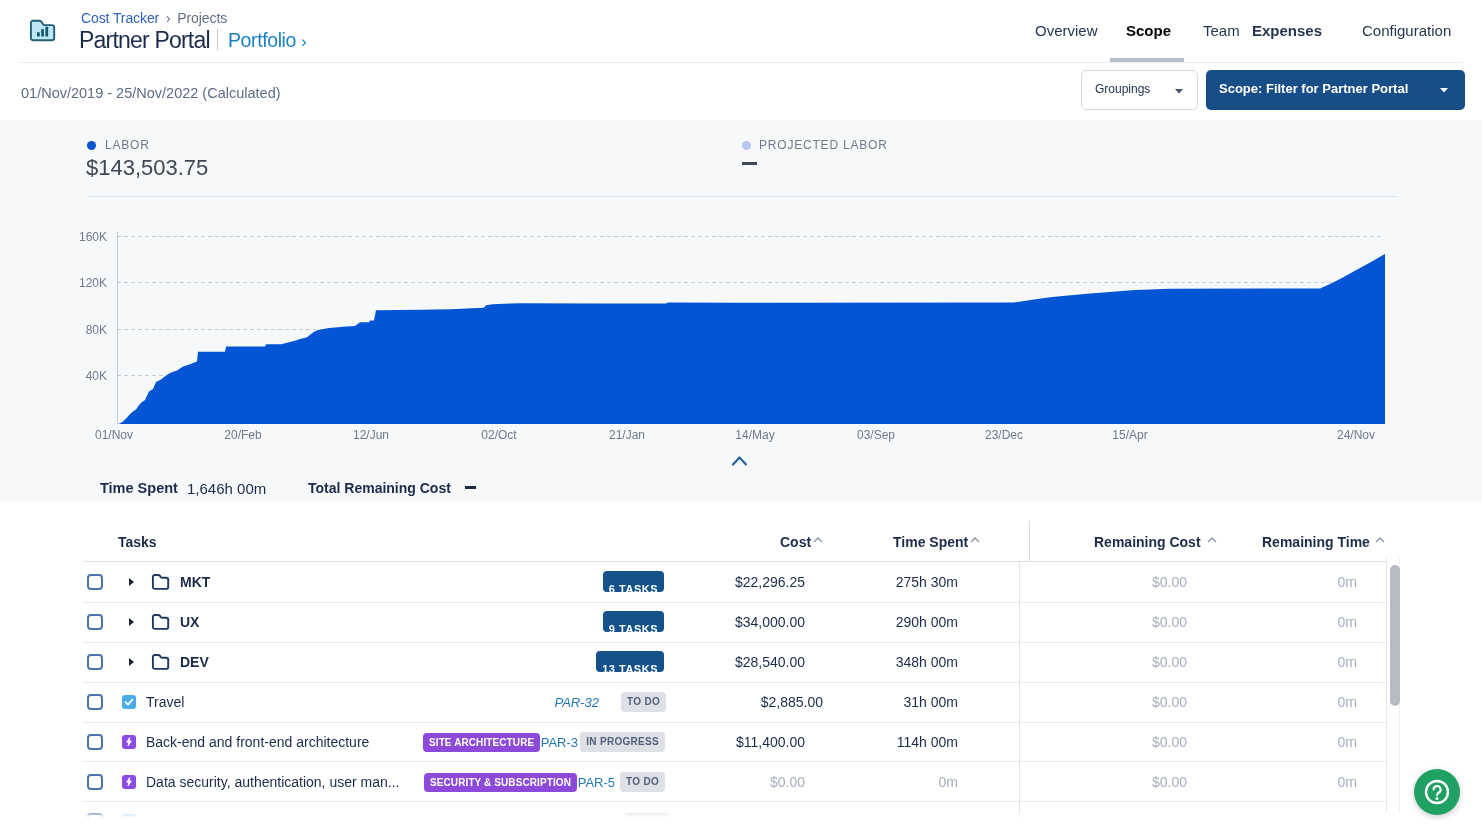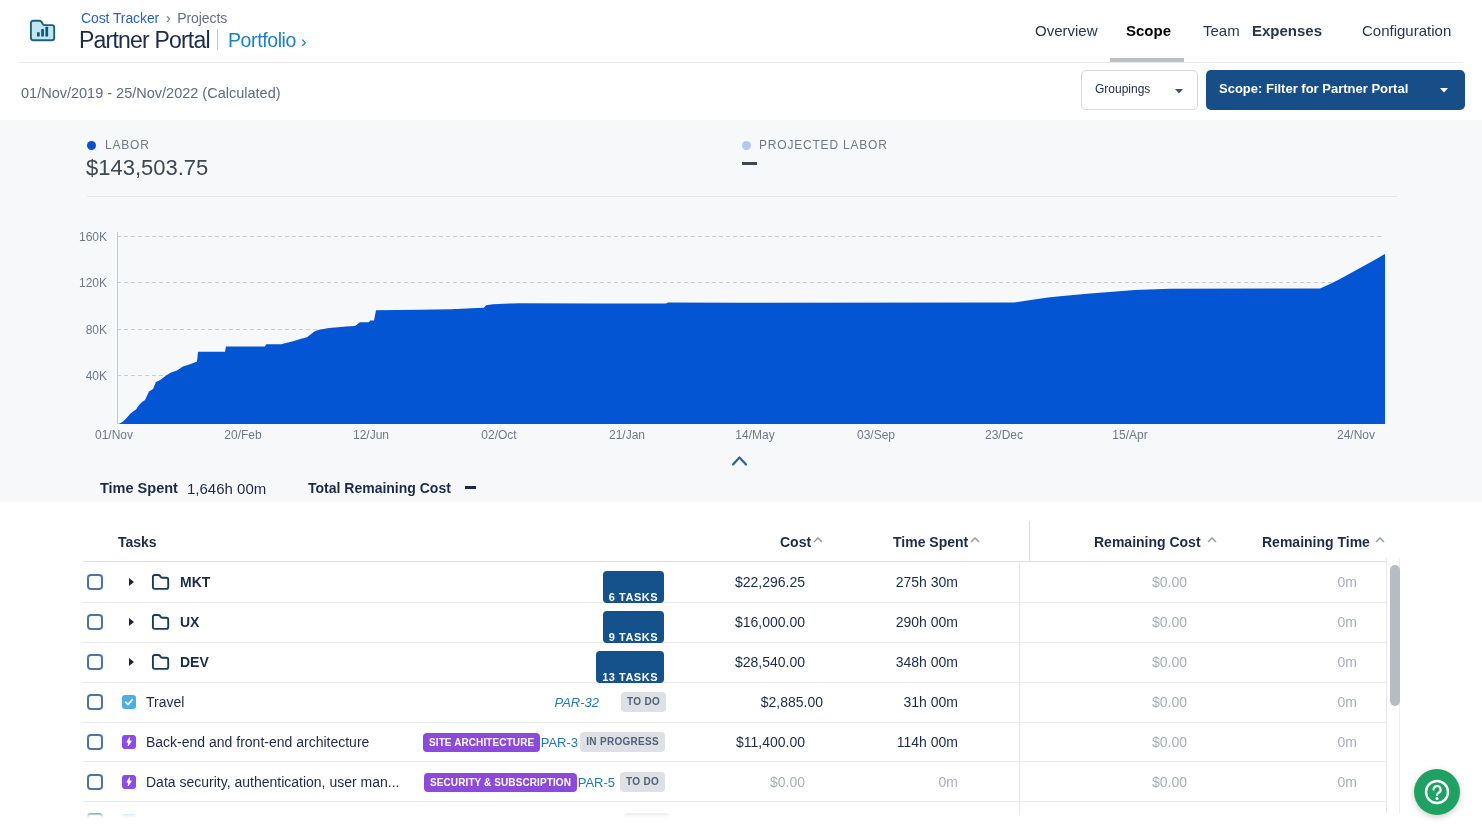--- a/index.html
+++ b/index.html
@@ -116,21 +116,21 @@
   </div>
 
   <style>
     .th { position:absolute; top:534px; font-size:14px; font-weight:700; color:#1C2B4A; }
     .caret { position:absolute; top:537px; width:10px; height:6px; }
     .sep { position:absolute; left:83px; width:1303px; height:1px; background:#E8EAEE; }
     .cb { position:absolute; left:87px; width:16px; height:16px; border:2px solid #4C74A6; border-radius:4px; background:#fff; }
     .tri { position:absolute; left:129px; width:0; height:0; border-left:5.8px solid #1d232e; border-top:4px solid transparent; border-bottom:4px solid transparent; }
     .rowlabel { position:absolute; font-size:14px; color:#1C2B4A; white-space:nowrap; }
     .grpbadge { position:absolute; height:21px; background:#15518A; color:#fff; border-radius:4px;
-      font-size:11px; font-weight:700; letter-spacing:0.5px; line-height:21px; padding:16px 6px; }
+      font-size:11px; font-weight:700; letter-spacing:0.5px; line-height:21px; padding:8px 6px; }
     .key { position:absolute; font-size:13px; color:#2279BA; text-align:right; width:60px; }
     .status { position:absolute; height:20px; background:#DDE0E5; color:#51607A; border-radius:4px;
       font-size:10px; font-weight:700; letter-spacing:0.3px; line-height:20px; padding:0 6px; }
     .pbadge { position:absolute; height:19px; background:#8D49D9; color:#fff; border-radius:4px;
       font-size:10px; font-weight:700; letter-spacing:0.1px; line-height:19px; padding:0 6px; top:0; }
     .val { position:absolute; font-size:14px; font-weight:500; color:#1C2B4A; text-align:right; }
     .valg { position:absolute; font-size:14px; color:#A7AFBC; text-align:right; }
   </style>
   <div class="abs" style="left:0; top:0; width:1482px; height:840px; pointer-events:none;">
 
@@ -179,21 +179,21 @@
     <div class="valg" style="left:1037px; top:574px; width:150px;">$0.00</div>
     <div class="valg" style="left:1207px; top:574px; width:150px;">0m</div>
 
     <div class="cb" style="top:614px;"></div>
     <div class="tri" style="top:618px;"></div>
     <svg class="abs" style="left:151px; top:614px;" width="19" height="16" viewBox="0 0 19 16">
       <path d="M1.9 2.9 C1.9 1.8 2.7 1 3.8 1 L7.3 1 C8 1 8.6 1.3 9 1.9 L9.9 3.2 C10.2 3.6 10.6 3.8 11.1 3.8 L15.3 3.8 C16.4 3.8 17.2 4.6 17.2 5.7 L17.2 13 C17.2 14.1 16.4 14.9 15.3 14.9 L3.8 14.9 C2.7 14.9 1.9 14.1 1.9 13 Z" fill="none" stroke="#1C3A5E" stroke-width="1.9"></path>
     </svg>
     <div class="rowlabel" style="left:180px; top:614px; font-weight:700;">UX</div>
     <div class="grpbadge" style="right:818px; top:611px;">9 TASKS</div>
-    <div class="val" style="left:655px; top:614px; width:150px;">$16,000.00</div>
+    <div class="val" style="left:655px; top:614px; width:150px;">$34,000.00</div>
     <div class="val" style="left:808px; top:614px; width:150px;">290h 00m</div>
     <div class="valg" style="left:1037px; top:614px; width:150px;">$0.00</div>
     <div class="valg" style="left:1207px; top:614px; width:150px;">0m</div>
 
     <div class="cb" style="top:654px;"></div>
     <div class="tri" style="top:658px;"></div>
     <svg class="abs" style="left:151px; top:654px;" width="19" height="16" viewBox="0 0 19 16">
       <path d="M1.9 2.9 C1.9 1.8 2.7 1 3.8 1 L7.3 1 C8 1 8.6 1.3 9 1.9 L9.9 3.2 C10.2 3.6 10.6 3.8 11.1 3.8 L15.3 3.8 C16.4 3.8 17.2 4.6 17.2 5.7 L17.2 13 C17.2 14.1 16.4 14.9 15.3 14.9 L3.8 14.9 C2.7 14.9 1.9 14.1 1.9 13 Z" fill="none" stroke="#1C3A5E" stroke-width="1.9"></path>
     </svg>
     <div class="rowlabel" style="left:180px; top:654px; font-weight:700;">DEV</div>

